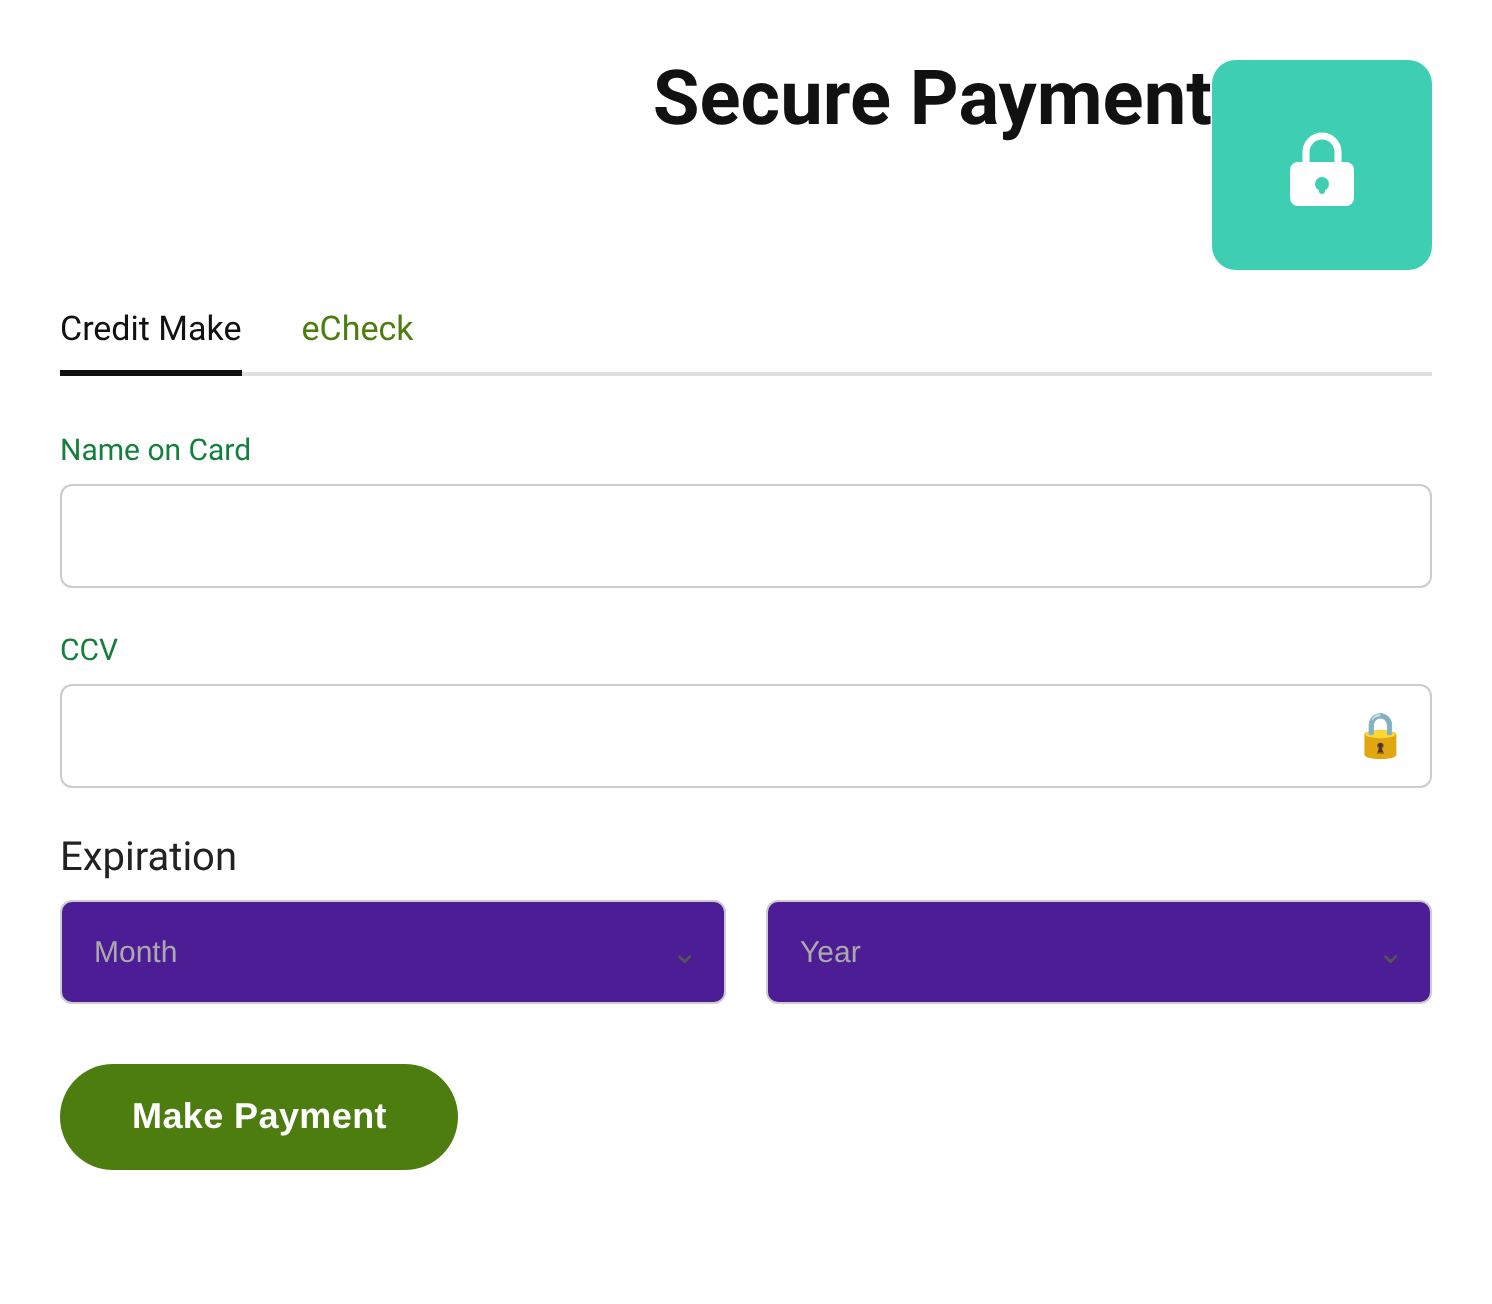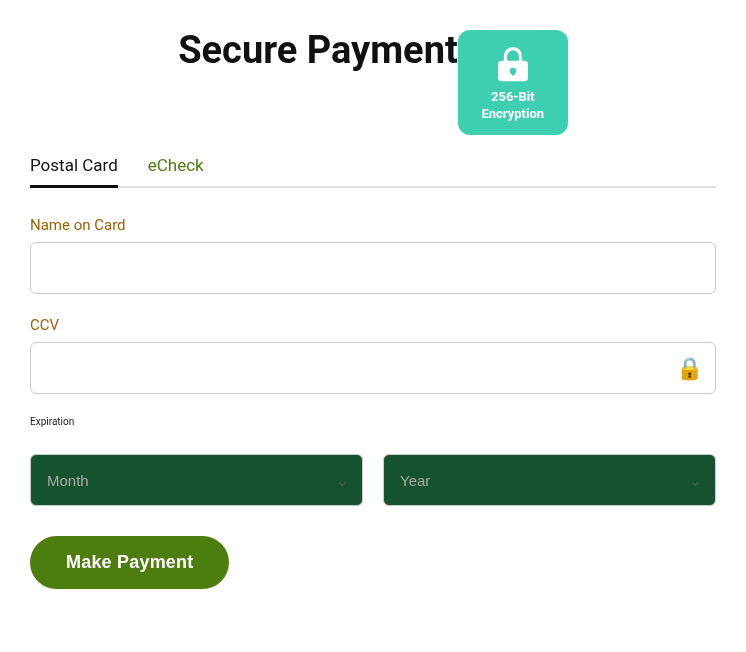--- a/index.html
+++ b/index.html
@@ -12,21 +12,21 @@
       font-family: -apple-system, BlinkMacSystemFont, 'Segoe UI', Roboto, sans-serif;
       background: #ffffff;
       width: 746px;
       min-height: 652px;
       padding: 30px 30px 40px 30px;
       color: #222;
     }
 
     .header {
       display: flex;
-      justify-content: center;
+      justify-content: flex-end;
       align-items: flex-start;
       margin-bottom: 20px;
     }
 
     .page-title {
       font-size: 38px;
       font-weight: 700;
       color: #111;
       line-height: 1.1;
     }
@@ -86,21 +86,21 @@
     }
 
     .form-group {
       display: flex;
       flex-direction: column;
       flex: 1;
     }
 
     .form-label {
       font-size: 15px;
-      color: #a16207;
+      color: #15803d;
       margin-bottom: 8px;
       font-weight: 400;
     }
 
     .form-input {
       height: 52px;
       border: 1.5px solid #ccc;
       border-radius: 6px;
       padding: 0 14px;
       font-size: 15px;
@@ -125,23 +125,23 @@
       font-size: 22px;
       color: #f0923e;
       pointer-events: none;
     }
 
     .expiration-section {
       margin-bottom: 30px;
     }
 
     .expiration-label {
-      font-size: 10px;
+      font-size: 20px;
       color: #222;
-      margin-bottom: 27px;
+      margin-bottom: 10px;
       font-weight: 400;
     }
 
     .expiration-row {
       display: flex;
       gap: 20px;
     }
 
     .select-wrapper {
       position: relative;
@@ -149,21 +149,21 @@
     }
 
     .select-wrapper select {
       width: 100%;
       height: 52px;
       border: 1.5px solid #ccc;
       border-radius: 6px;
       padding: 0 16px;
       font-size: 15px;
       color: #aaa;
-      background: #14532d;
+      background: #4c1d95;
       appearance: none;
       -webkit-appearance: none;
       outline: none;
       cursor: pointer;
     }
 
     .chevron-icon {
       position: absolute;
       right: 14px;
       top: 50%;
@@ -195,30 +195,26 @@
   <h1 class="page-title">Secure Payment</h1>
 
   <div class="encryption-badge">
 
     <svg class="lock-icon" viewBox="0 0 44 44" fill="none" xmlns="http://www.w3.org/2000/svg">
       <rect x="6" y="20" width="32" height="22" rx="4" fill="white"></rect>
       <path d="M14 20V15C14 10.58 17.58 7 22 7C26.42 7 30 10.58 30 15V20" stroke="white" stroke-width="3.5" stroke-linecap="round" fill="none"></path>
       <circle cx="22" cy="31" r="3.5" fill="#3ecfb2"></circle>
       <rect x="20.5" y="31" width="3" height="5" rx="1.5" fill="#3ecfb2"></rect>
     </svg>
-    <div class="badge-text">
-      <span>256-Bit</span><br>
-      <span>Encryption</span>
-    </div>
   </div>
 </div>
 
 
 <div class="tabs">
-  <div class="tab active">Postal Card</div>
+  <div class="tab active">Credit Make</div>
   <div class="tab">eCheck</div>
 </div>
 
 
 <div class="form-row">
   <div class="form-group">
     <label class="form-label">Name on Card</label>
     <input class="form-input" type="text" placeholder="" style="">
   </div>
 </div>

